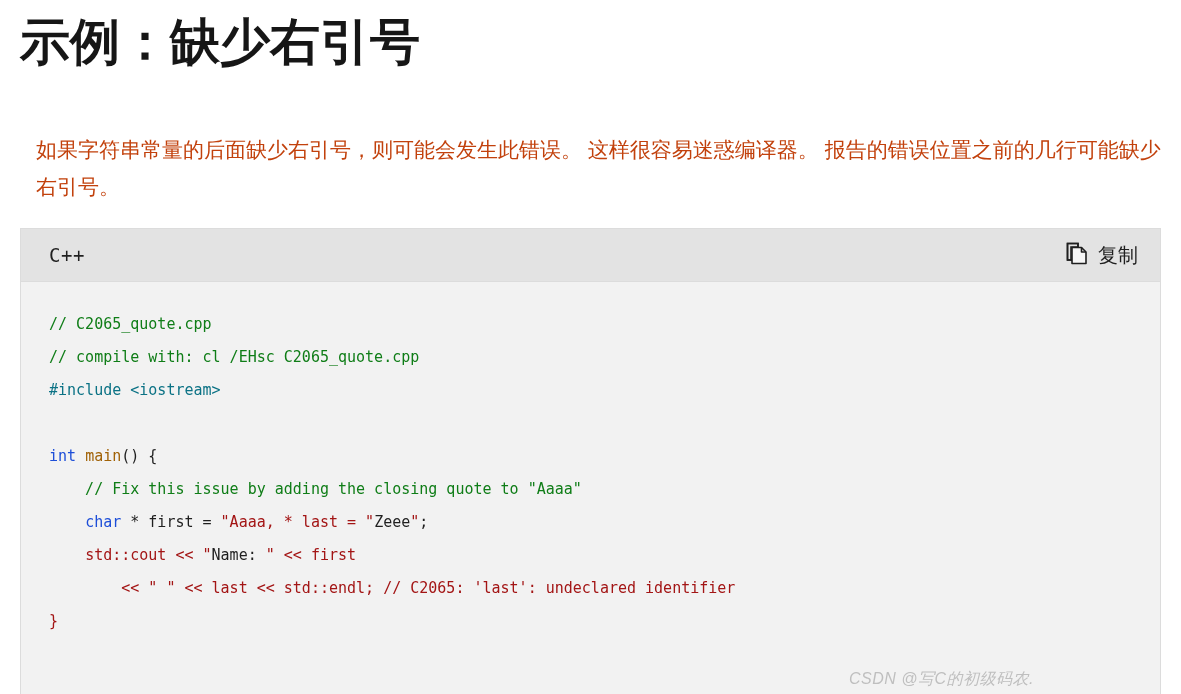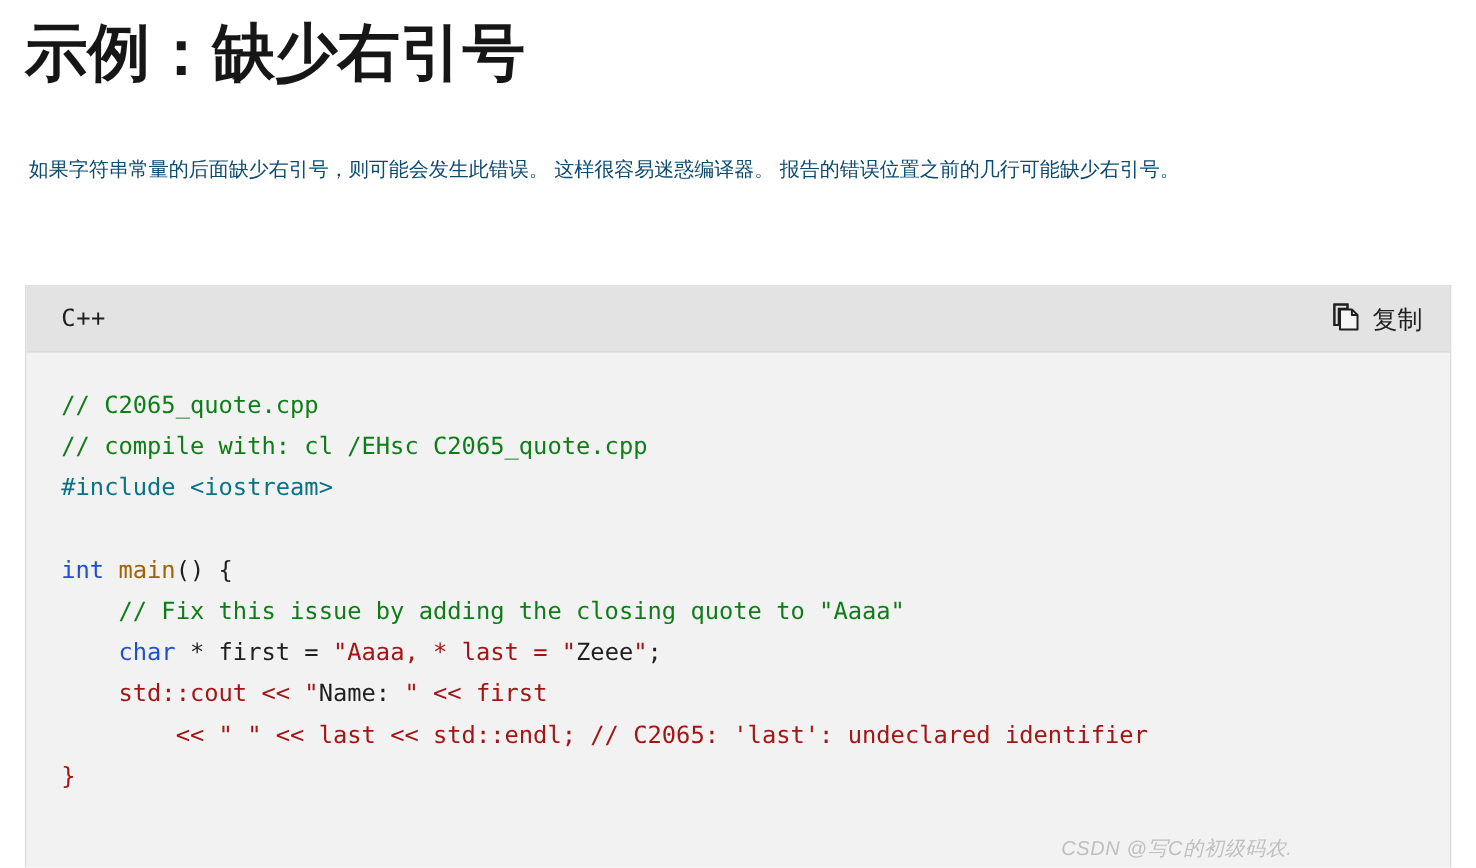--- a/index.html
+++ b/index.html
@@ -31,24 +31,24 @@
     line-height: 64px;
     font-weight: bold;
     letter-spacing: 0px;
     color: #161616;
   }
   .doc-para {
     position: absolute;
     left: 20px;
     top: 115px;
     width: 1140px;
-    margin: 3px;
-    font-size: 16px;
+    margin: 16px;
+    font-size: 21px;
     line-height: 37px;
-    color: #0c4a6e;
+    color: #c2410c;
     font-weight: normal;
   }
   .code-card {
     position: absolute;
     left: 20px;
     top: 228px;
     width: 1141px;
     height: 466px;
     box-sizing: border-box;
     border: 1px solid #dcdcdc;
@@ -85,21 +85,21 @@
     height: 24px;
     position: relative;
   }
   .copy-label {
     font-size: 20px;
     color: #1f1f1f;
   }
   .code-body {
     padding: 26px 0 10px 28px;
     font-family: "DejaVu Sans Mono", "Liberation Mono", monospace;
-    font-size: 19px;
+    font-size: 15px;
     line-height: 33px;
     white-space: pre;
     color: #1f1f1f;
   }
   .code-body .ln {
     display: block;
     min-height: 33px;
   }
   .tok-comment { color: #0f7d17; }
   .tok-pre     { color: #0b7285; margin-top: 15px; }

